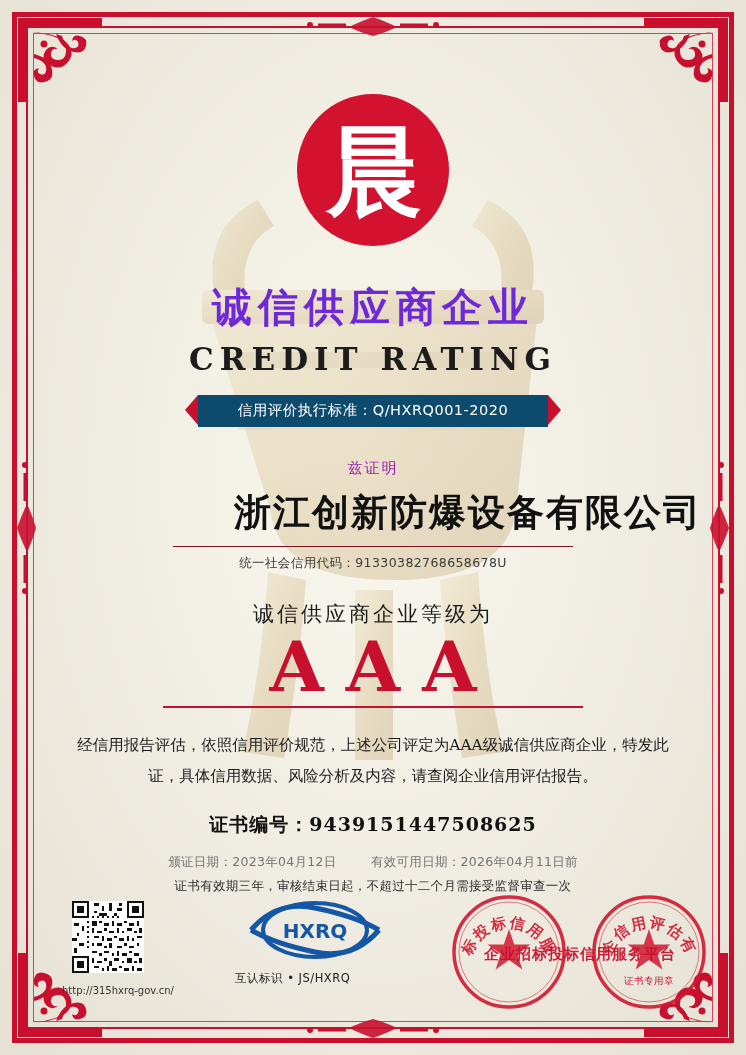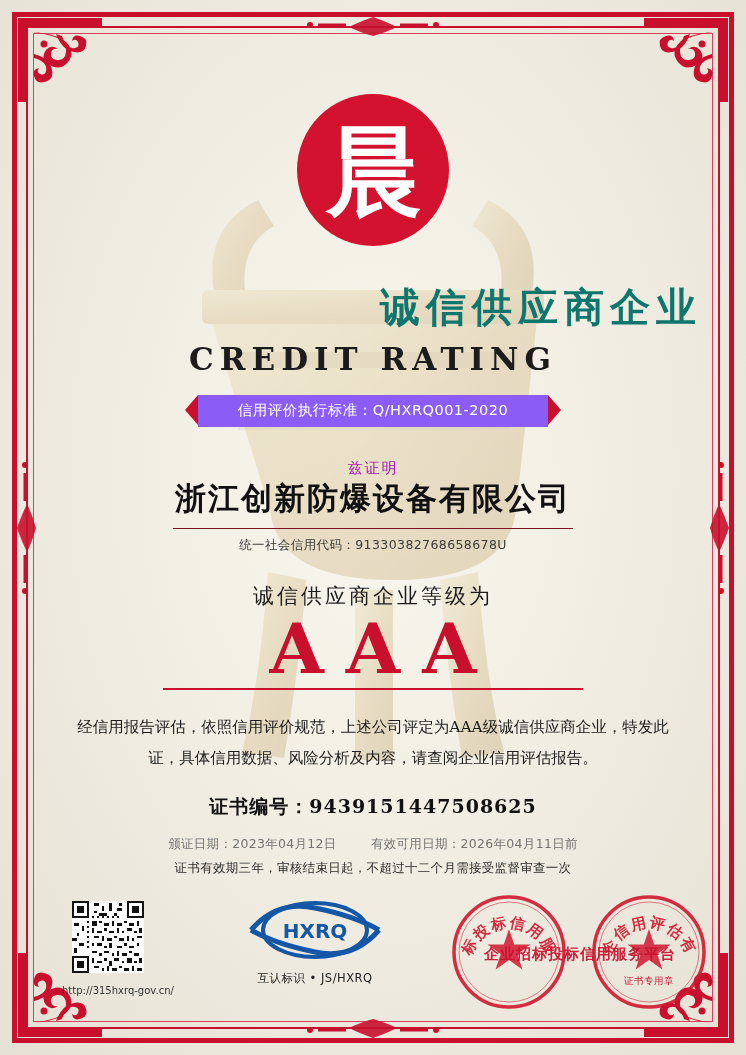--- a/index.html
+++ b/index.html
@@ -118,38 +118,37 @@
     letter-spacing: -2px;
     margin-top: 4px;
   }
 
   .title-cn {
     margin-top: 34px;
     font-family: "DejaVu Serif", serif;
     font-size: 40px;
     font-weight: 700;
     letter-spacing: 6px;
-    color: #0f766e;
-    text-align: right;
+    color: #6d28d9;
   }
   .title-en {
     margin-top: 6px;
     font-family: "DejaVu Serif", serif;
     font-size: 31px;
     font-weight: 700;
     letter-spacing: 6px;
     color: #1c1c1c;
   }
 
   .standard-banner {
     margin: 18px auto 0;
     display: inline-block;
     position: relative;
     padding: 6px 40px 7px;
-    background: #8b5cf6;
+    background: #0c4a6e;
     color: #fff;
     font-size: 14.5px;
     letter-spacing: 0.5px;
     font-family: "DejaVu Sans", sans-serif;
   }
   .standard-banner::before,
   .standard-banner::after {
     content: "";
     position: absolute;
     top: 0;
@@ -168,25 +167,27 @@
 
   .hereby {
     margin-top: 32px;
     font-size: 15px;
     letter-spacing: 2px;
     color: #a21caf;
     font-family: "DejaVu Sans", sans-serif;
   }
 
   .company-name {
-    font-family: "DejaVu Serif", serif;
-    font-size: 31px;
+    margin-top: 10px;
+    font-family: "DejaVu Serif", serif;
+    font-size: 37px;
     font-weight: 700;
     letter-spacing: 2px;
     color: #111;
+    text-align: right;
   }
   .company-underline {
     width: 400px;
     height: 1px;
     background: #7a1220;
     margin: 8px auto 0;
   }
 
   .credit-code {
     margin-top: 8px;
@@ -286,21 +287,21 @@
     font-family: "DejaVu Sans", sans-serif;
     white-space: nowrap;
   }
 
   
   .hxrq-block {
     position: absolute;
     left: 185px;
     top: 6px;
     width: 160px;
-    text-align: center;
+    text-align: left;
   }
   .hxrq-caption {
     margin-top: 6px;
     font-size: 11.5px;
     color: #222;
     font-family: "DejaVu Sans", sans-serif;
     letter-spacing: 0.5px;
   }
 
   

